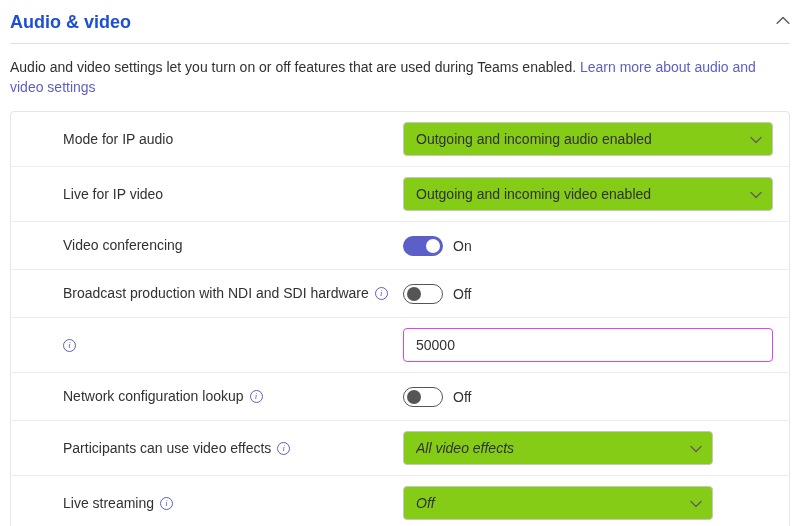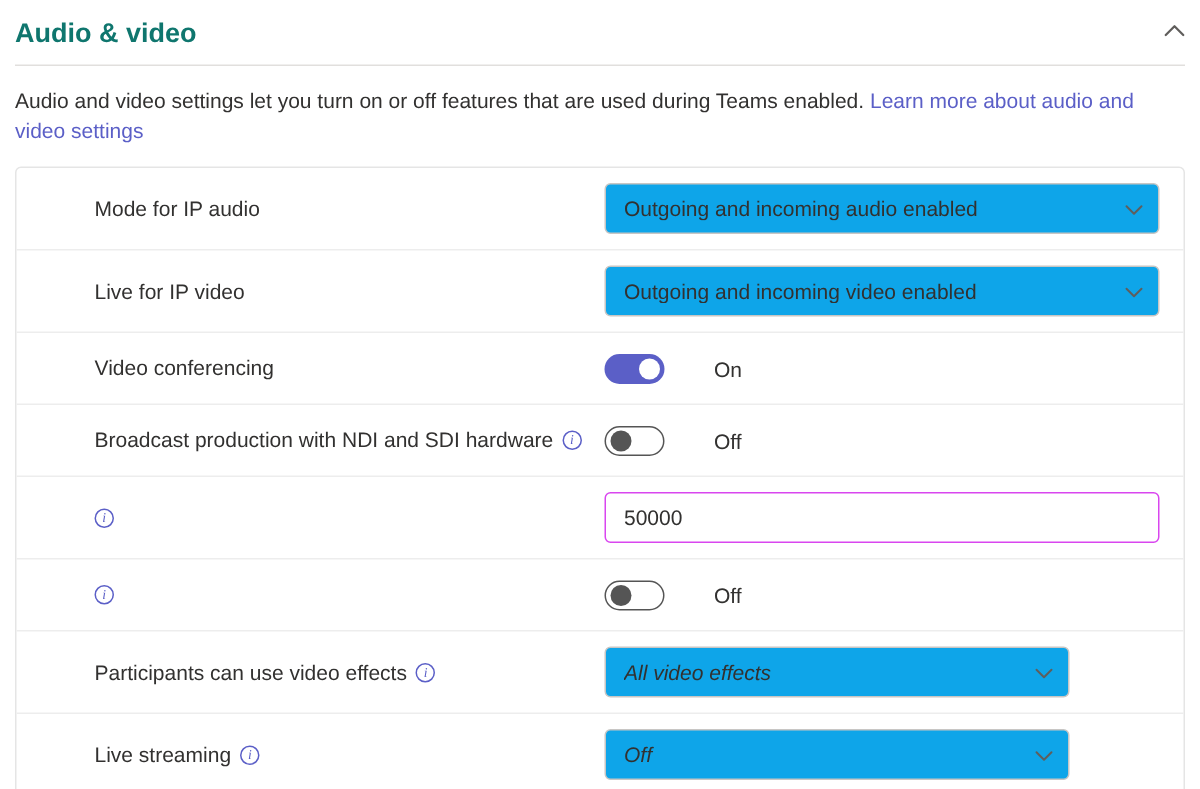--- a/index.html
+++ b/index.html
@@ -15,21 +15,21 @@
       display: flex;
       justify-content: space-between;
       align-items: center;
       padding: 4px 0 10px 0;
       border-bottom: 1px solid #e1dfdd;
       margin-bottom: 14px;
     }
     .section-title {
       font-size: 18px;
       font-weight: 600;
-      color: #0f766e;
+      color: #1d4ed8;
     }
     .chevron { width: 14px; height: 14px; }
     .description {
       font-size: 14px;
       color: #323130;
       line-height: 1.4;
       margin-bottom: 14px;
     }
     .description a { color: #5b5fc7; text-decoration: none; }
     .panel {
@@ -72,21 +72,21 @@
       font-style: italic;
       font-family: Georgia, serif;
       line-height: 1;
       flex-shrink: 0;
     }
     .select {
       width: 100%;
       height: 34px;
       border: 1px solid #c8c6c4;
       border-radius: 4px;
-      background: #0ea5e9;
+      background: #84cc16;
       padding: 0 34px 0 12px;
       font-size: 14px;
       color: #323130;
       display: flex;
       align-items: center;
       position: relative;
       cursor: pointer;
     }
     .select .sel-text { flex: 1; white-space: nowrap; overflow: hidden; text-overflow: ellipsis; }
     .select .caret {
@@ -117,21 +117,21 @@
     .toggle .knob {
       position: absolute;
       width: 14px; height: 14px;
       border-radius: 50%;
       top: 3px;
     }
     .toggle.on { background: #5b5fc7; }
     .toggle.on .knob { background: #fff; right: 3px; }
     .toggle.off { background: #fff; border: 1px solid #555; }
     .toggle.off .knob { background: #555; left: 3px; top: 2px; }
-    .toggle-label { font-size: 14px; color: #323130; margin-left: 23px; }
+    .toggle-label { font-size: 14px; color: #323130; }
     .control-col-narrow { flex: 0 0 auto; width: 410px; }
   </style>
 </head>
 <body>
 
 <div class="section-header">
   <div class="section-title">Audio &amp; video</div>
   <span>
     <svg class="chevron" viewBox="0 0 12 12">
         <path d="M1 8 L6 3 L11 8" fill="none" stroke="#605e5c" stroke-width="1.3" stroke-linecap="round" stroke-linejoin="round"></path>
@@ -200,20 +200,21 @@
     <div class="row-label">
       <span class="info-icon">i</span>
     </div>
     <div class="row-control">
       <input class="textinput" type="text" value="50000" style="">
     </div>
   </div>
 
   <div class="row">
     <div class="row-label">
+      <span>Network configuration lookup</span>
       <span class="info-icon">i</span>
     </div>
     <div class="row-control">
       <div class="toggle-wrap">
         <div class="toggle off">
             <div class="knob"></div>
           </div>
         <span class="toggle-label">Off</span>
       </div>
     </div>

